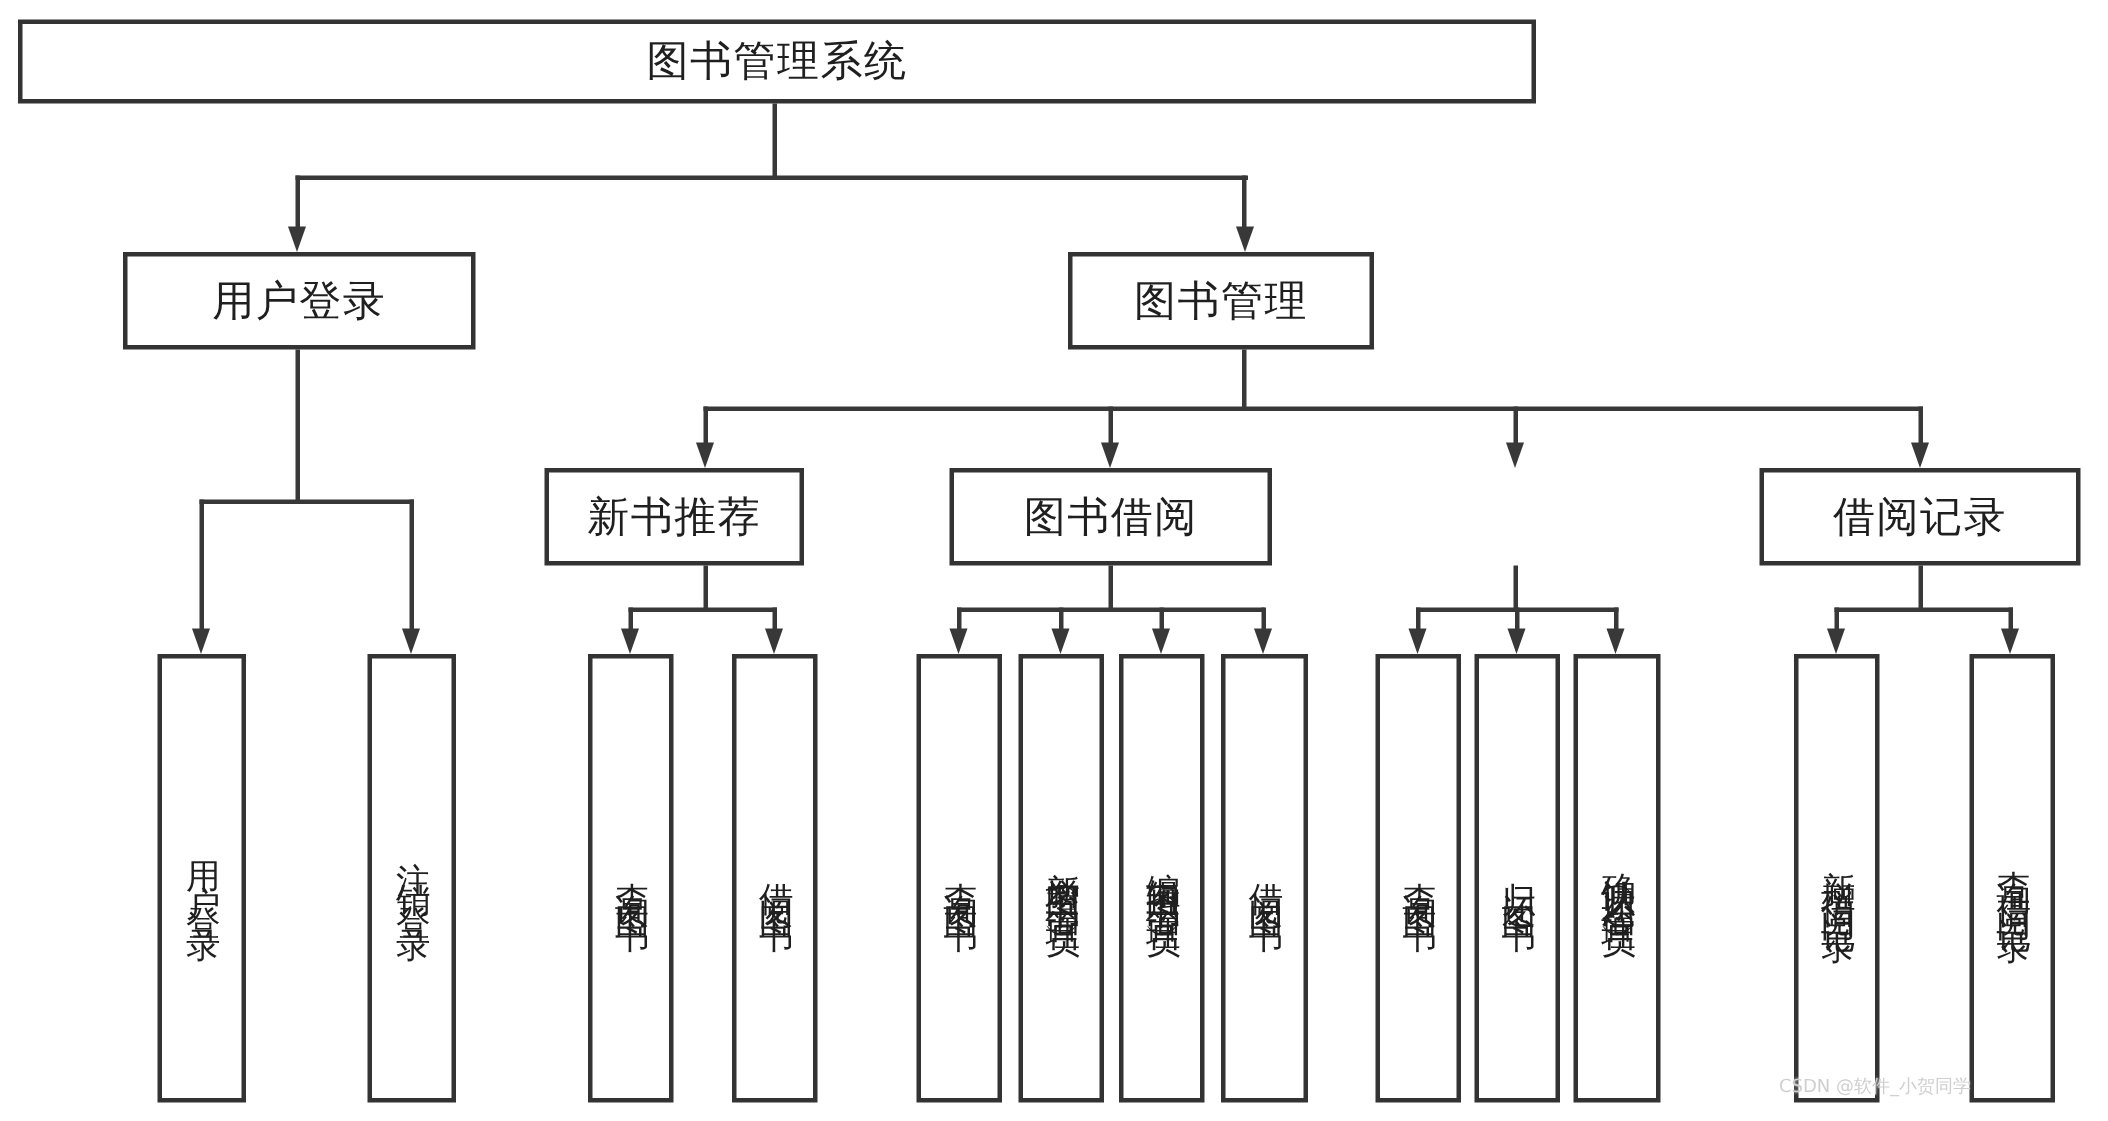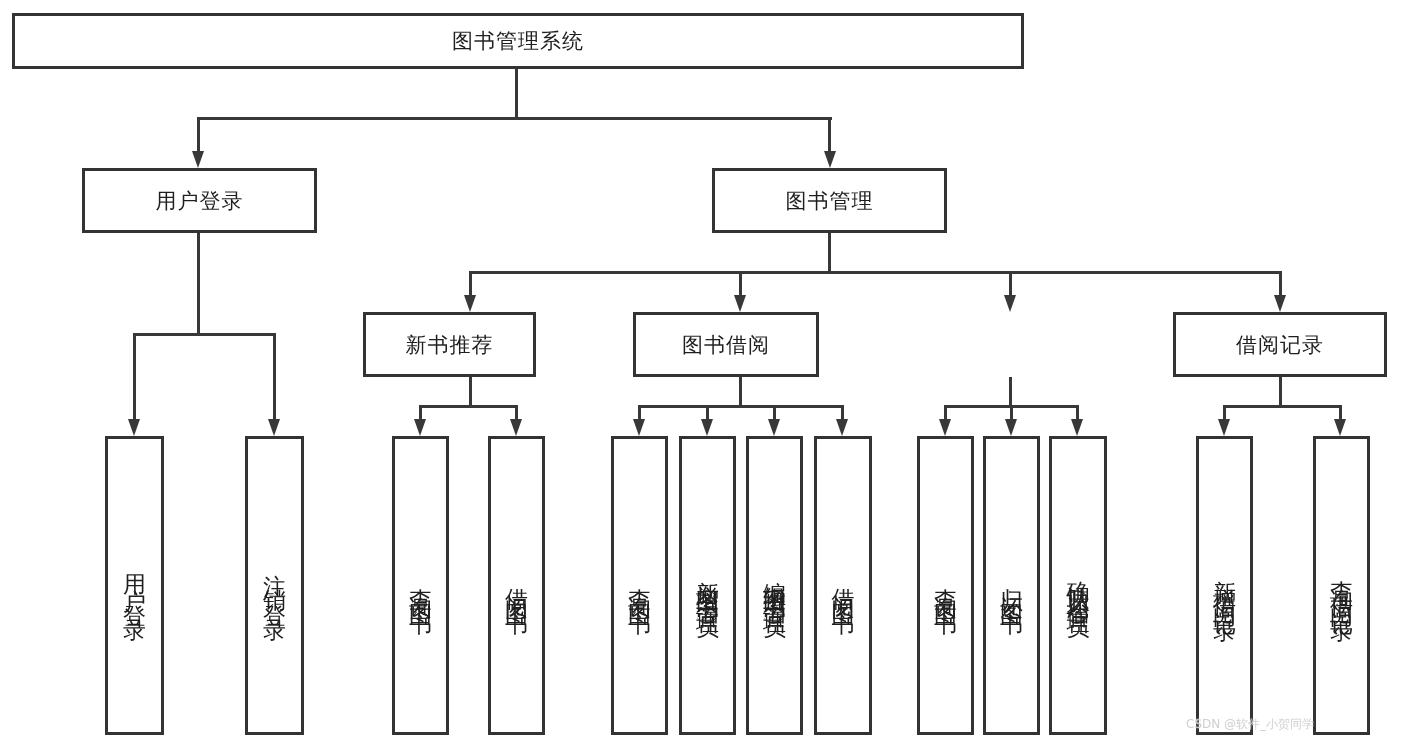--- a/index.html
+++ b/index.html
@@ -5,21 +5,21 @@
   html,body { margin:0; padding:0; background:#ffffff; }
   .canvas {
     position:relative; width:1405px; height:747px; background:#ffffff;
     font-family:"DejaVu Sans","Liberation Sans",sans-serif; overflow:hidden;
   }
   .box {
     position:absolute; box-sizing:border-box; background:#ffffff;
     border:3px solid #333333; color:#1f1f1f;
     display:flex; align-items:center; justify-content:center;
   }
-  .hbox { font-size:21px; letter-spacing:1px; }
+  .hbox { font-size:28px; letter-spacing:1px; }
   .leaf span {
     writing-mode:vertical-rl; text-orientation:mixed;
     font-size:23px; letter-spacing:8px; line-height:1;
   }
   .leaf span.loose { letter-spacing:15px; }
   .vline { position:absolute; width:3px; background:#383838; }
   .hline { position:absolute; height:3px; background:#383838; }
   .arrow {
     position:absolute; width:0; height:0;
     border-left:6px solid transparent; border-right:6px solid transparent;
@@ -44,21 +44,21 @@
   <div class="vline" style="left:515px; top:69px; height:50px;"></div>
   <div class="hline" style="left:197px; top:117px; width:635px;"></div>
   <div class="vline" style="left:197px; top:117px; height:36px;"></div>
   <div class="vline" style="left:828px; top:117px; height:36px;"></div>
   <div class="arrow" style="left:192px; top:151px;"></div>
   <div class="arrow" style="left:824px; top:151px;"></div>
 
   <div class="box hbox" style="left:82px; top:168px; width:235px; height:65px;">
     <span>用户登录</span>
   </div>
-  <div class="box hbox" style="left:712px; top:168px; width:235px; height:65px;">
+  <div class="box hbox" style="left:712px; top:168px; width:204px; height:65px;">
     <span>图书管理</span>
   </div>
 
   <div class="vline" style="left:197px; top:233px; height:102px;"></div>
   <div class="hline" style="left:133px; top:333px; width:143px;"></div>
   <div class="vline" style="left:133px; top:333px; height:87px;"></div>
   <div class="vline" style="left:273px; top:333px; height:87px;"></div>
   <div class="arrow" style="left:128px; top:419px;"></div>
   <div class="arrow" style="left:268px; top:419px;"></div>
 
@@ -69,21 +69,21 @@
   <div class="vline" style="left:1009px; top:271px; height:26px;"></div>
   <div class="vline" style="left:1279px; top:271px; height:26px;"></div>
   <div class="arrow" style="left:464px; top:295px;"></div>
   <div class="arrow" style="left:734px; top:295px;"></div>
   <div class="arrow" style="left:1004px; top:295px;"></div>
   <div class="arrow" style="left:1274px; top:295px;"></div>
 
   <div class="box hbox" style="left:363px; top:312px; width:173px; height:65px;">
     <span>新书推荐</span>
   </div>
-  <div class="box hbox" style="left:633px; top:312px; width:186px; height:65px;">
+  <div class="box hbox" style="left:633px; top:312px; width:215px; height:65px;">
     <span>图书借阅</span>
   </div>
   <div class="box hbox" style="left:1173px; top:312px; width:214px; height:65px;">
     <span>借阅记录</span>
   </div>
 
   <div class="vline" style="left:469px; top:377px; height:30px;"></div>
   <div class="hline" style="left:419px; top:405px; width:99px;"></div>
   <div class="vline" style="left:419px; top:405px; height:16px;"></div>
   <div class="vline" style="left:515px; top:405px; height:16px;"></div>

